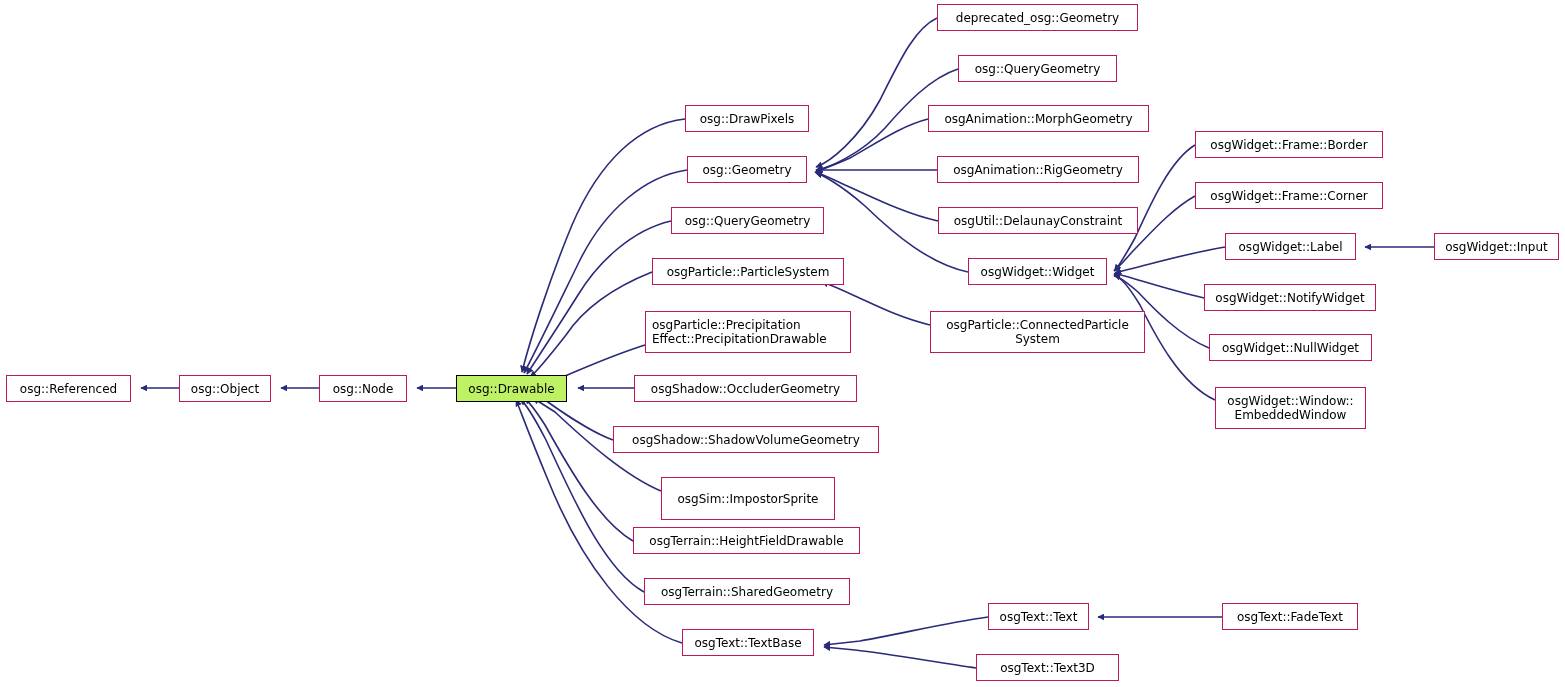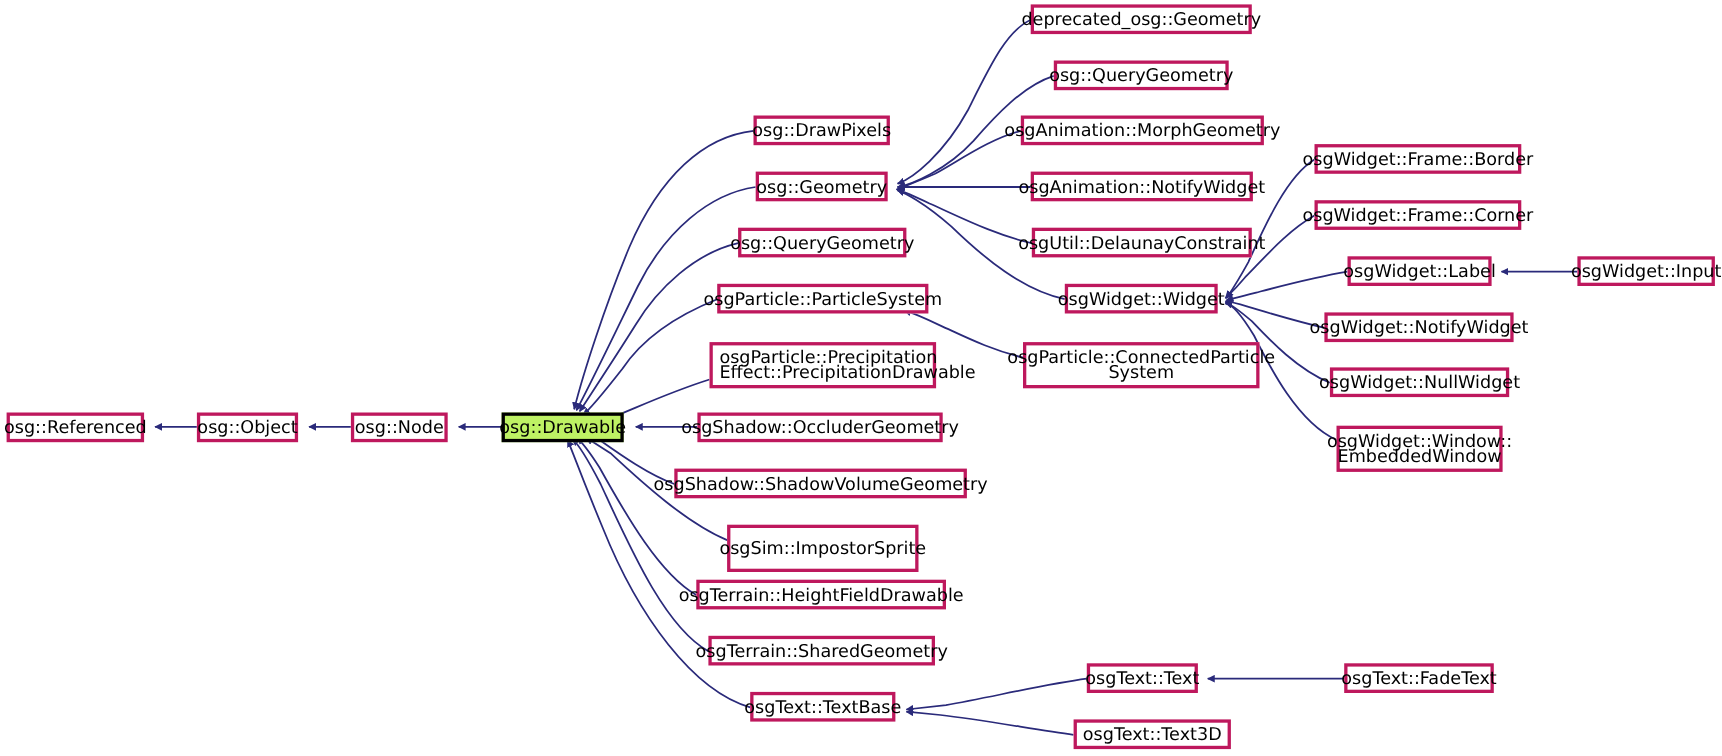--- a/index.html
+++ b/index.html
@@ -19,24 +19,24 @@
   #edges {
     position: absolute;
     left: 0; top: 0;
     width: 1565px;
     height: 687px;
     pointer-events: none;
   }
   .node {
     position: absolute;
     box-sizing: border-box;
-    border: 3px solid #be185d;
+    border: 1px solid #be185d;
     background: #ffffff;
     color: #000000;
-    font-size: 16px;
+    font-size: 12px;
     line-height: 14px;
     display: flex;
     align-items: center;
     justify-content: center;
     text-align: center;
     white-space: pre;
     letter-spacing: 0px;
   }
   .node.root {
     background: #bef264;
@@ -105,21 +105,21 @@
 Effect::PrecipitationDrawable</div>
       <div class="node" style="left: 634px; top: 375px; width: 223px; height: 27px;">osgShadow::OccluderGeometry</div>
       <div class="node" style="left: 613px; top: 426px; width: 266px; height: 27px;">osgShadow::ShadowVolumeGeometry</div>
       <div class="node" style="left: 661px; top: 477px; width: 174px; height: 43px;">osgSim::ImpostorSprite</div>
       <div class="node" style="left: 633px; top: 527px; width: 227px; height: 27px;">osgTerrain::HeightFieldDrawable</div>
       <div class="node" style="left: 644px; top: 578px; width: 206px; height: 27px;">osgTerrain::SharedGeometry</div>
       <div class="node" style="left: 682px; top: 629px; width: 132px; height: 27px;">osgText::TextBase</div>
       <div class="node" style="left: 937px; top: 4px; width: 201px; height: 27px;">deprecated_osg::Geometry</div>
       <div class="node" style="left: 958px; top: 55px; width: 159px; height: 27px;">osg::QueryGeometry</div>
       <div class="node" style="left: 928px; top: 105px; width: 221px; height: 27px;">osgAnimation::MorphGeometry</div>
-      <div class="node" style="left: 937px; top: 156px; width: 202px; height: 27px;">osgAnimation::NotifyWidget</div>
+      <div class="node" style="left: 937px; top: 156px; width: 202px; height: 27px;">osgAnimation::RigGeometry</div>
       <div class="node" style="left: 938px; top: 207px; width: 200px; height: 27px;">osgUtil::DelaunayConstraint</div>
       <div class="node" style="left: 968px; top: 258px; width: 139px; height: 27px;">osgWidget::Widget</div>
       <div class="node" style="left: 930px; top: 311px; width: 215px; height: 42px;">osgParticle::ConnectedParticle
 System</div>
       <div class="node" style="left: 1195px; top: 131px; width: 188px; height: 27px;">osgWidget::Frame::Border</div>
       <div class="node" style="left: 1195px; top: 182px; width: 188px; height: 27px;">osgWidget::Frame::Corner</div>
       <div class="node" style="left: 1225px; top: 233px; width: 131px; height: 27px;">osgWidget::Label</div>
       <div class="node" style="left: 1204px; top: 284px; width: 172px; height: 27px;">osgWidget::NotifyWidget</div>
       <div class="node" style="left: 1209px; top: 334px; width: 163px; height: 27px;">osgWidget::NullWidget</div>
       <div class="node" style="left: 1215px; top: 387px; width: 151px; height: 42px;">osgWidget::Window::

